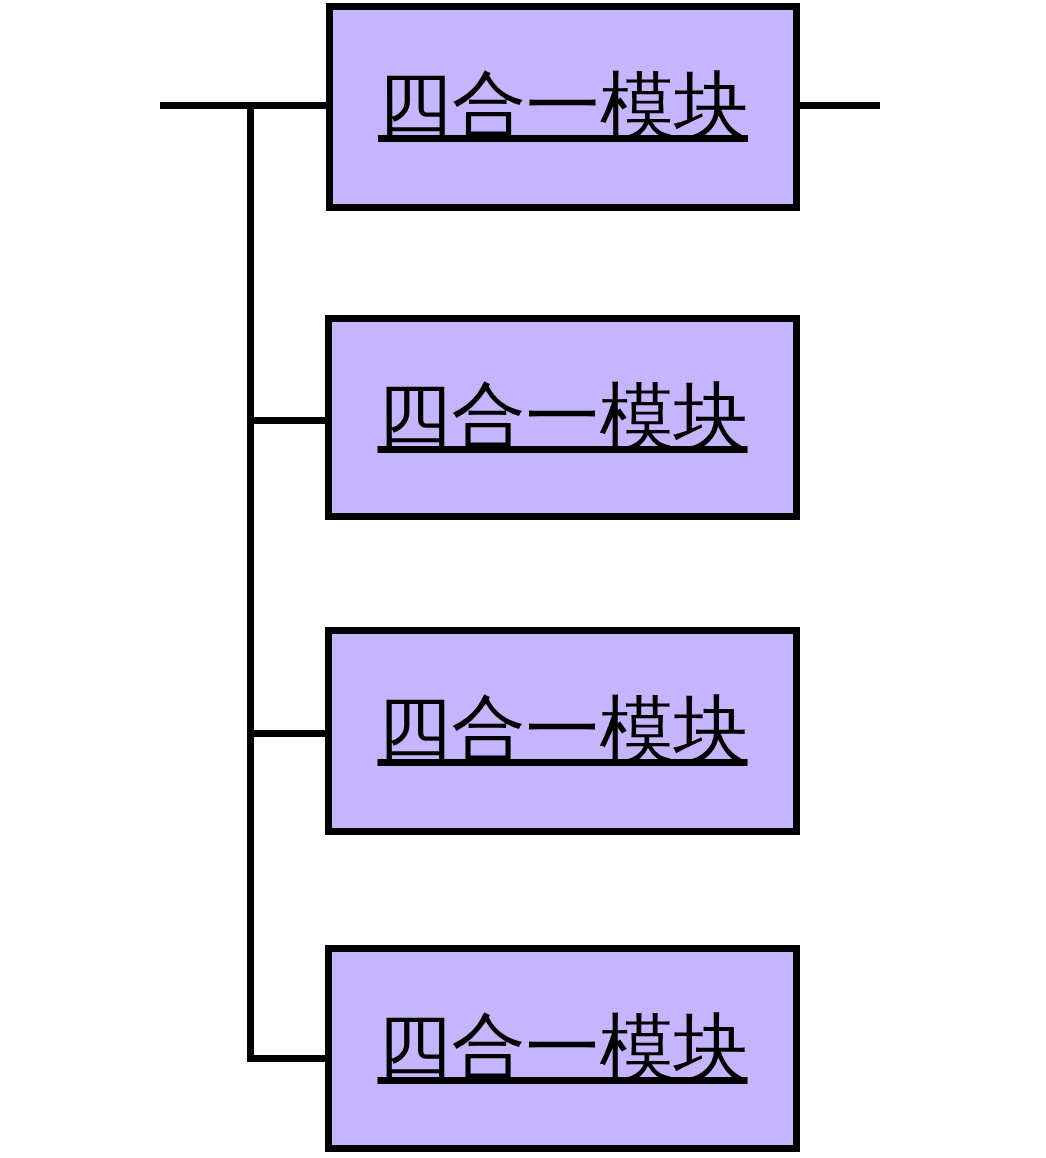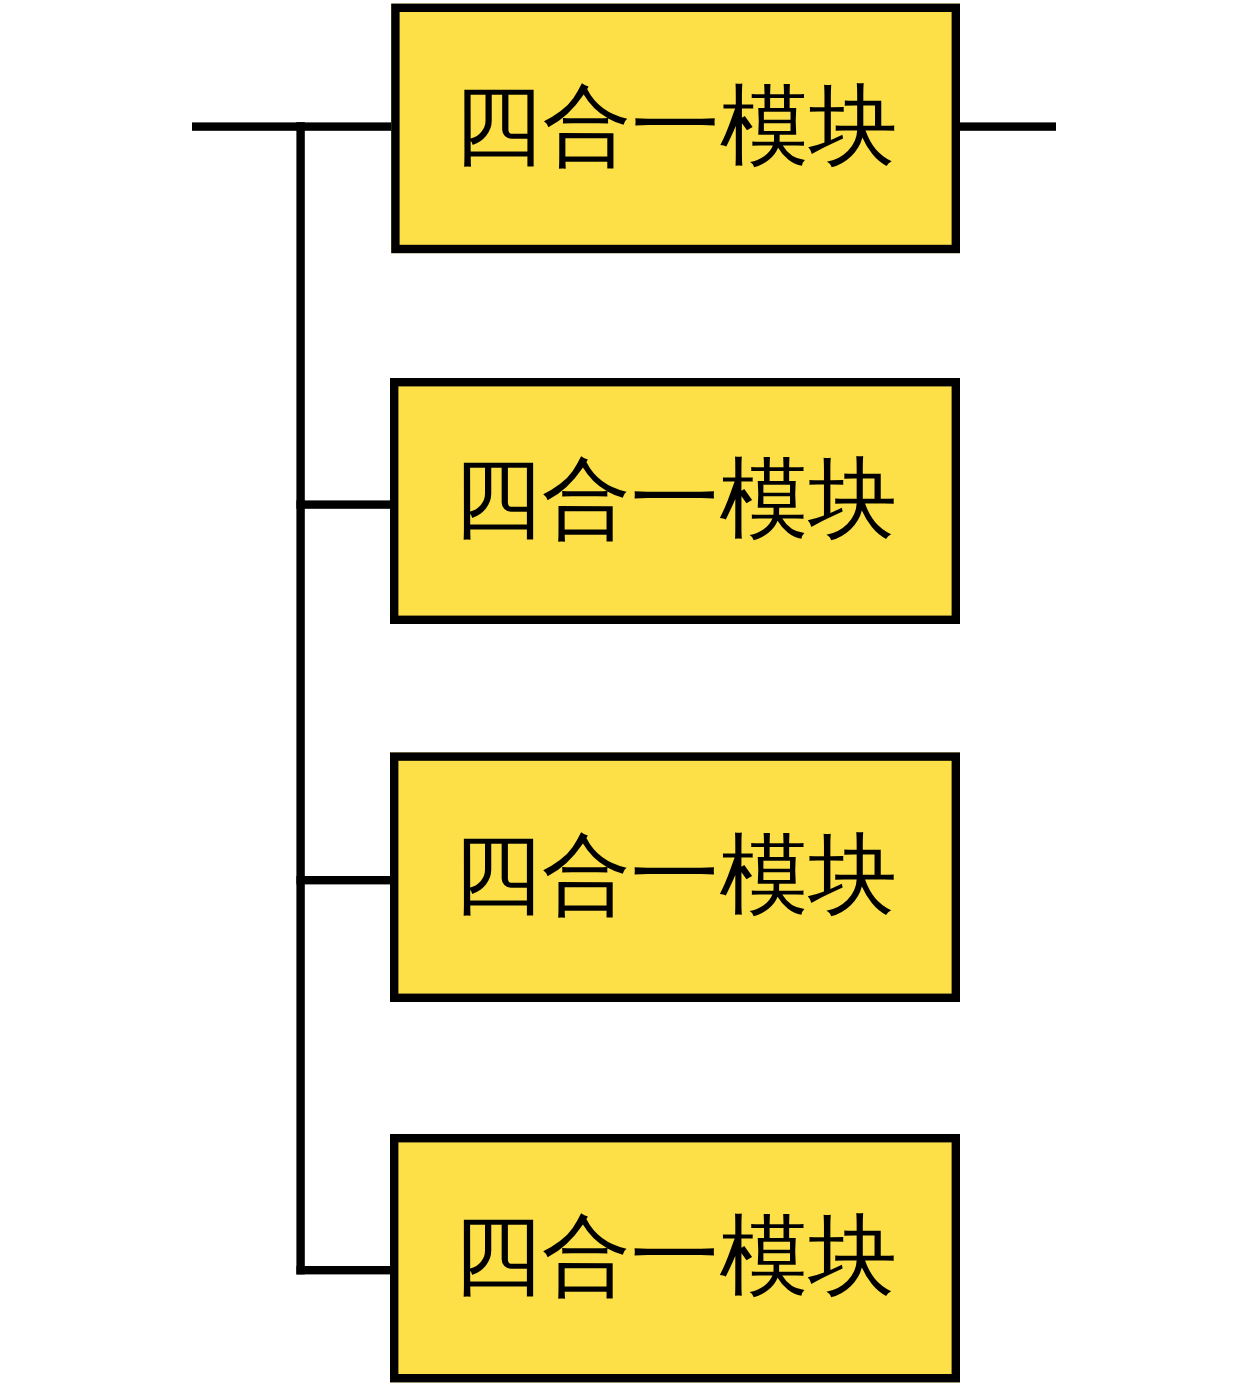--- a/index.html
+++ b/index.html
@@ -14,24 +14,25 @@
     position: relative;
     width: 1046px;
     height: 1158px;
     background: #ffffff;
     overflow: hidden;
   }
   .module-box {
     position: absolute;
     box-sizing: border-box;
     border: 7px solid #000000;
-    background: #fde047;
+    background: #c4b5fd;
     display: flex;
     align-items: center;
     justify-content: center;
+    text-decoration: underline;
   }
   .module-label {
     font-family: "Liberation Serif", "DejaVu Serif", serif;
     font-size: 74px;
     line-height: 1;
     color: #000000;
     letter-spacing: 0px;
     white-space: nowrap;
     font-weight: 400;
     transform: translateY(-1px);

